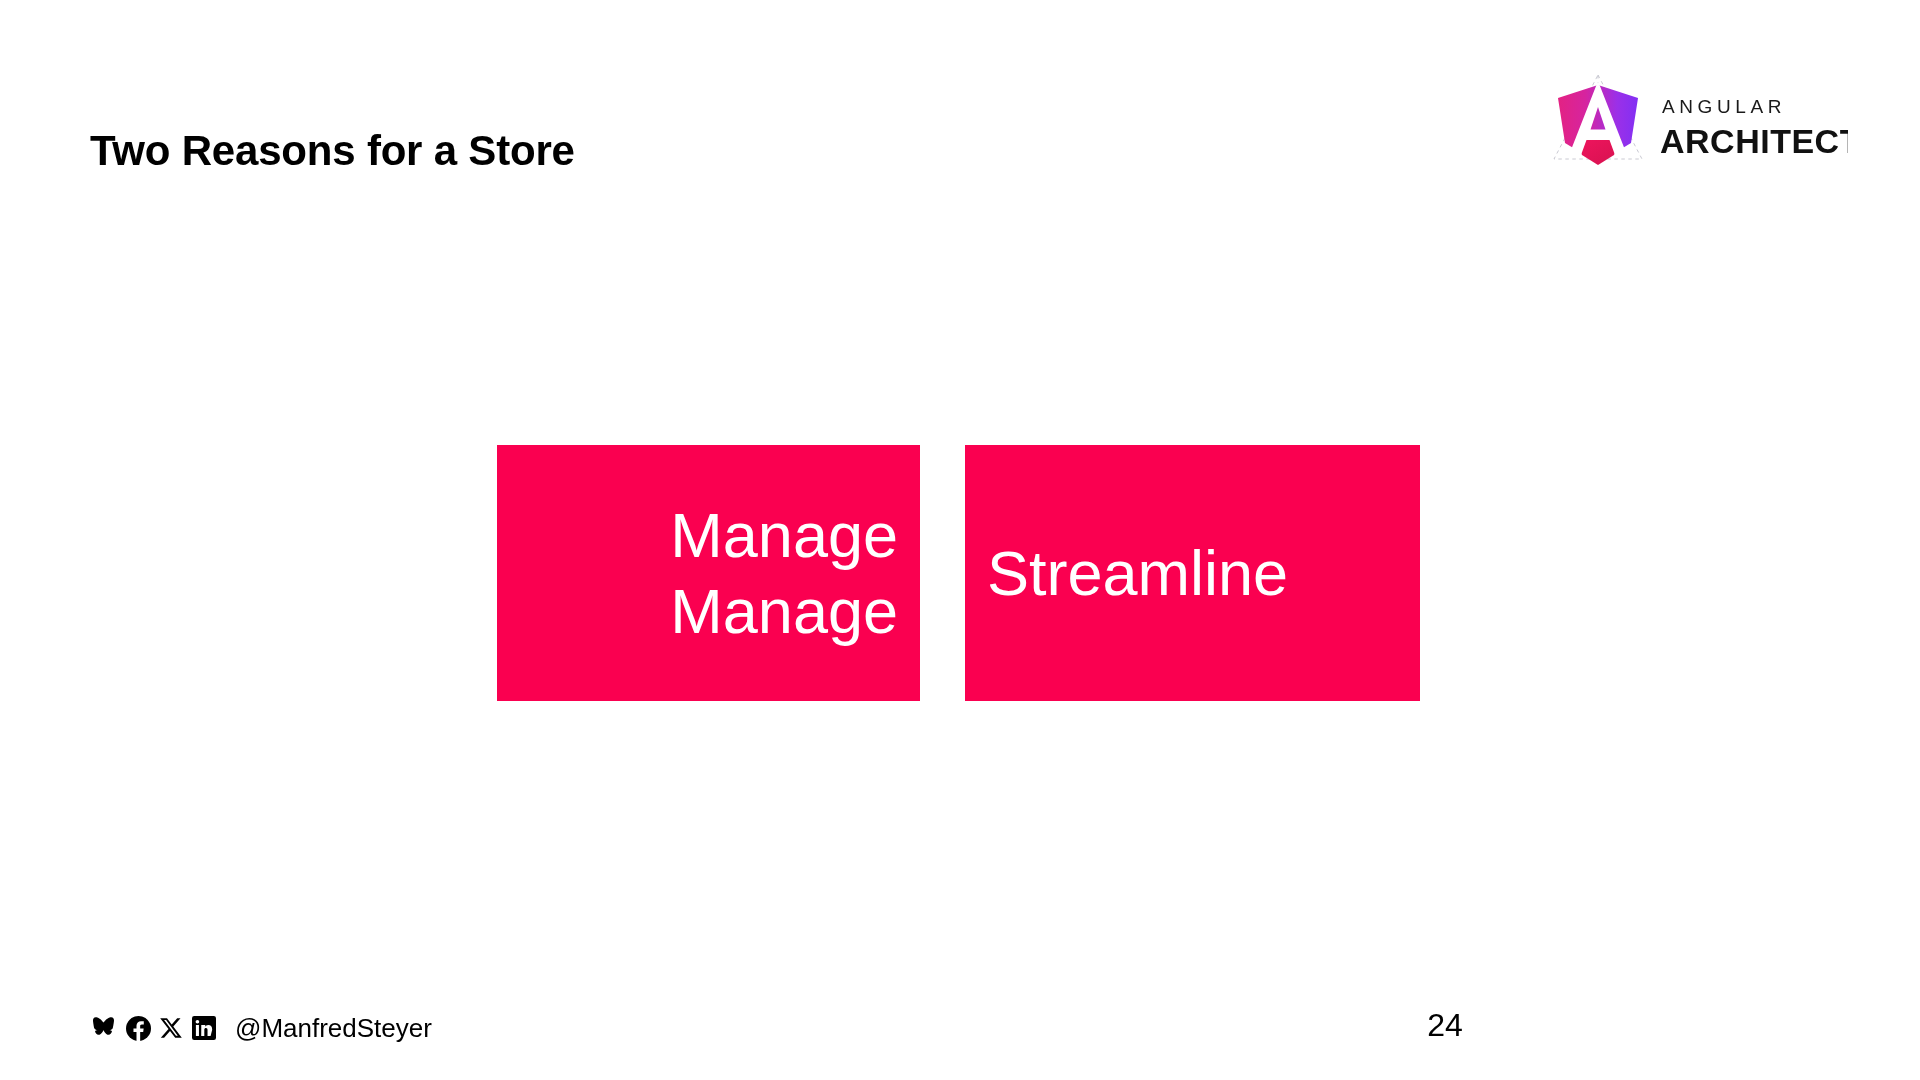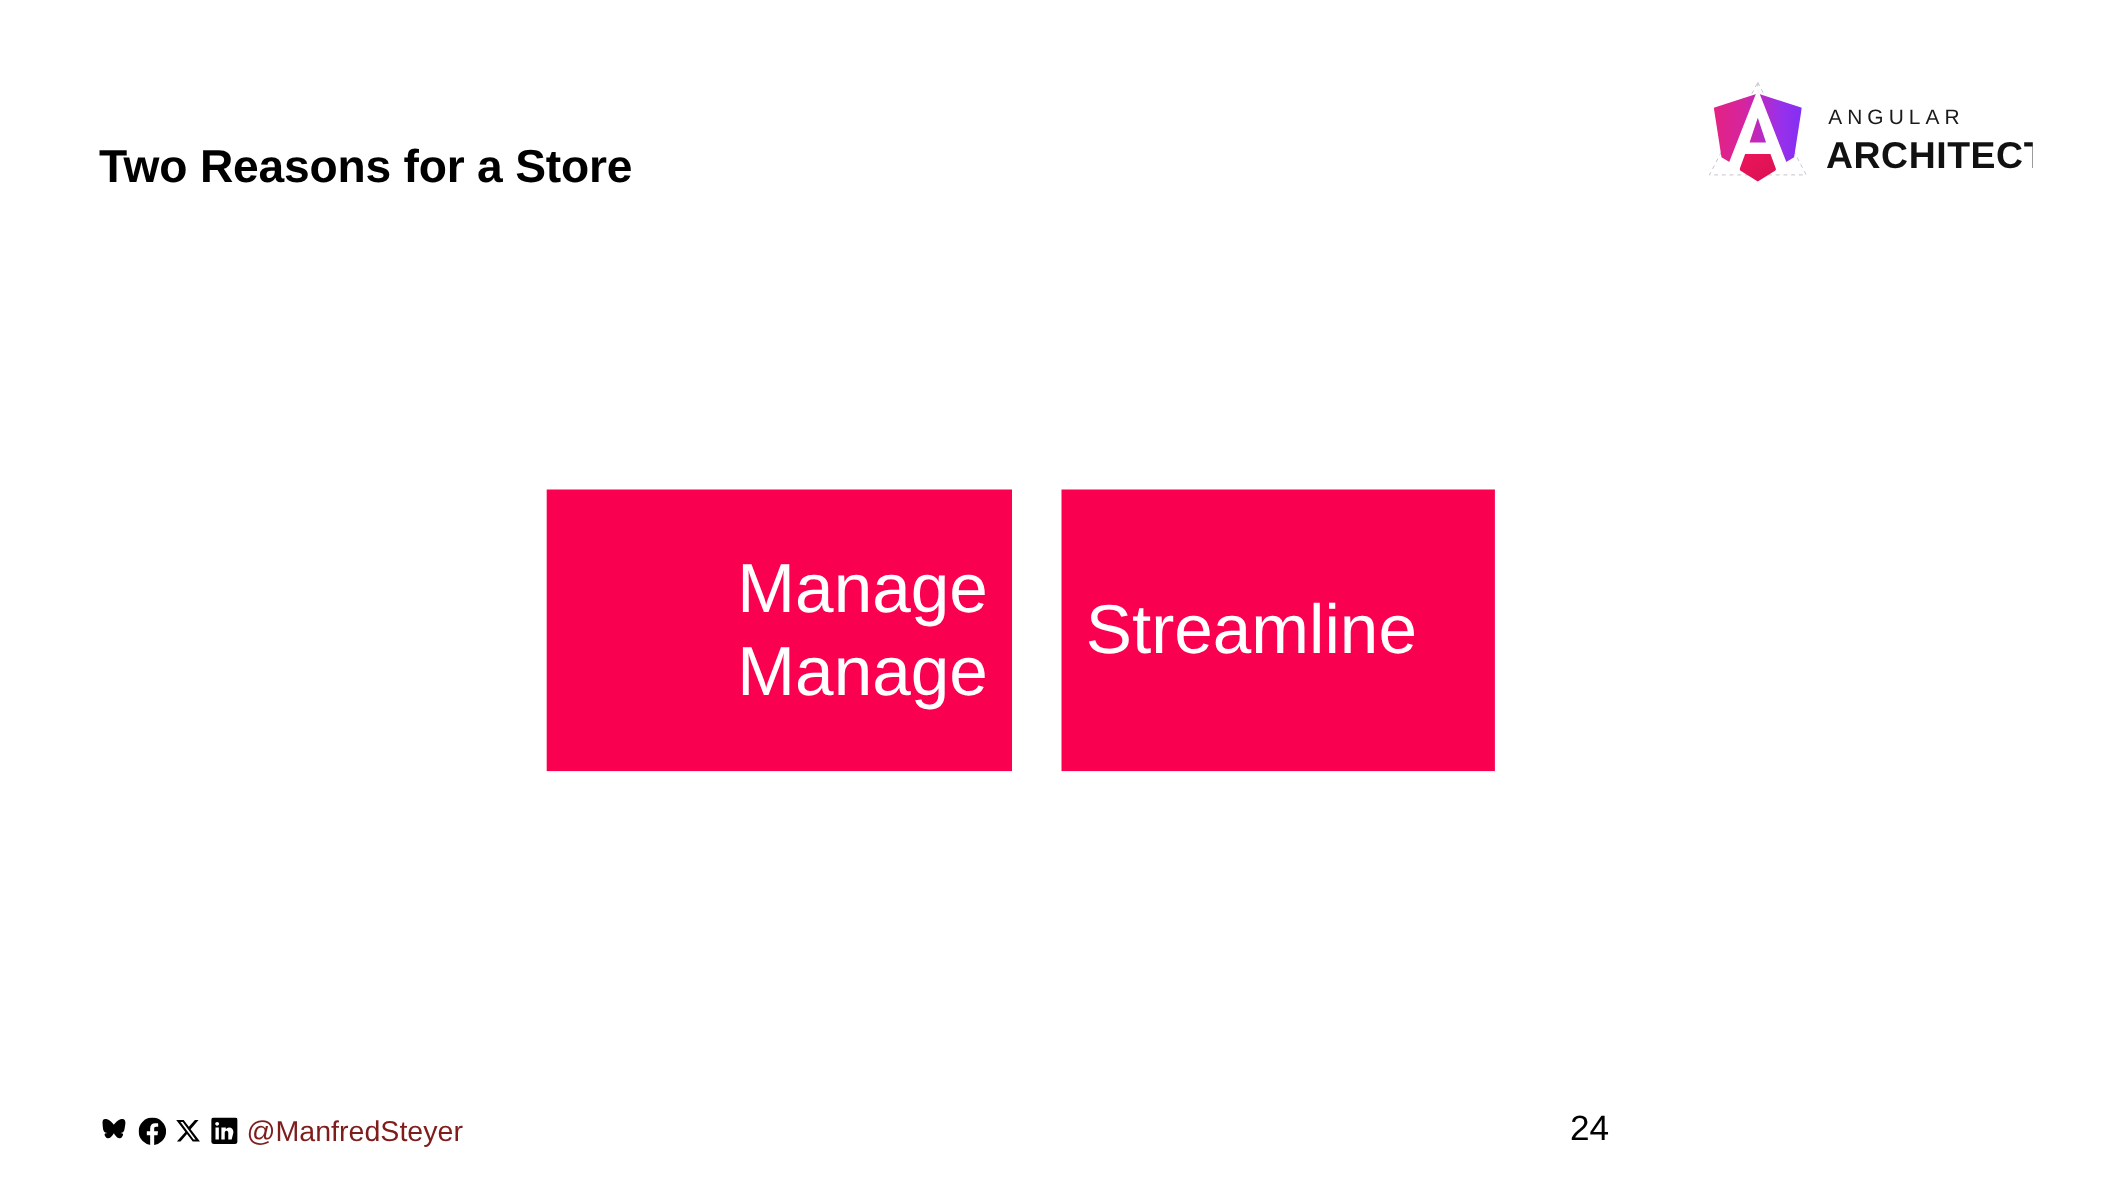--- a/index.html
+++ b/index.html
@@ -62,21 +62,21 @@
     padding: 0 22px;
   }
   #box-manage-state {
     left: 497px;
     width: 423px;
     text-align: right;
     align-items: flex-end;
   }
   #box-streamline-dataflow {
     left: 965px;
-    width: 394px;
+    width: 455px;
     text-align: left;
     align-items: flex-start;
   }
   .box .line { display: block; white-space: nowrap; }
 
   
   #footer-social {
     position: absolute;
     left: 92px;
     top: 1011px;
@@ -86,24 +86,25 @@
     gap: 7px;
   }
   #footer-social .ico {
     display: inline-flex;
     align-items: center;
     justify-content: center;
     width: 26px;
     height: 26px;
   }
   #footer-handle {
+    margin-left: 11px;
     font-family: "Liberation Sans", sans-serif;
     font-size: 26px;
     font-weight: normal;
-    color: #7f1d1d;
+    color: #000000;
     white-space: nowrap;
     line-height: 1;
   }
 
   #page-number {
     position: absolute;
     left: 1400px;
     top: 1006px;
     width: 90px;
     text-align: center;

